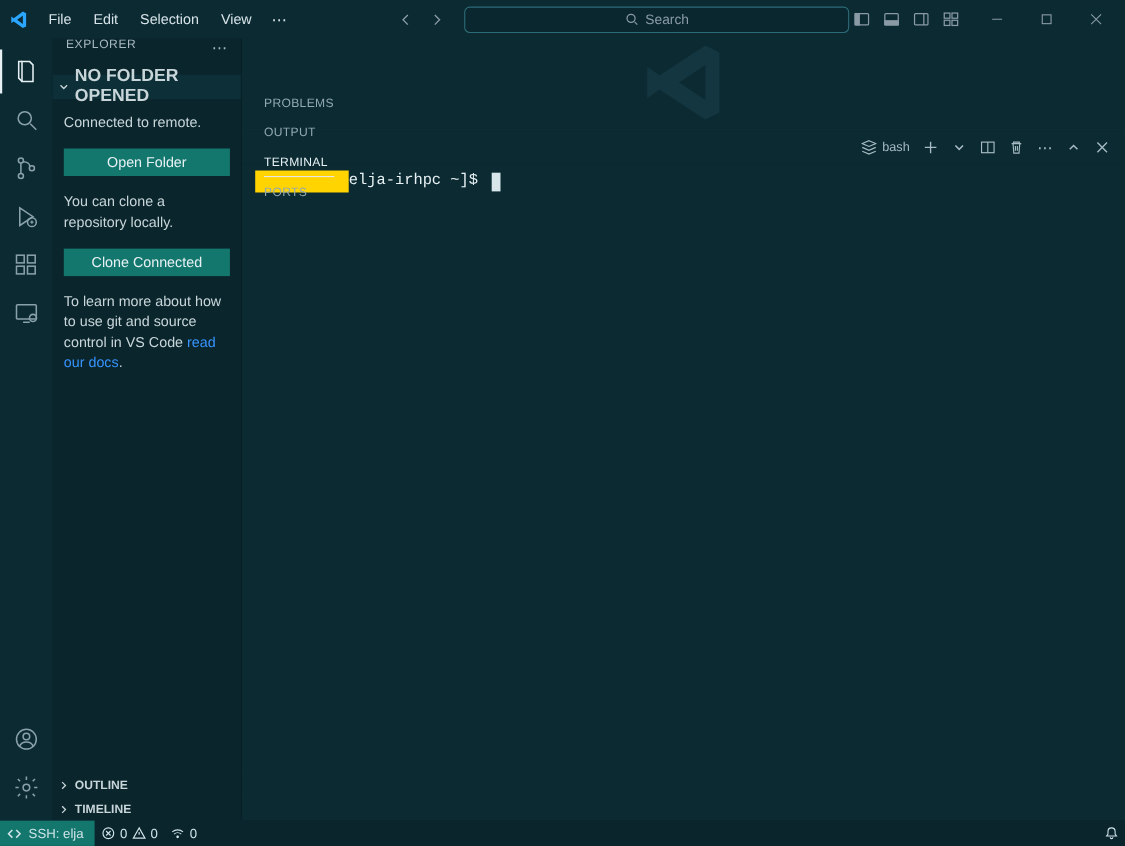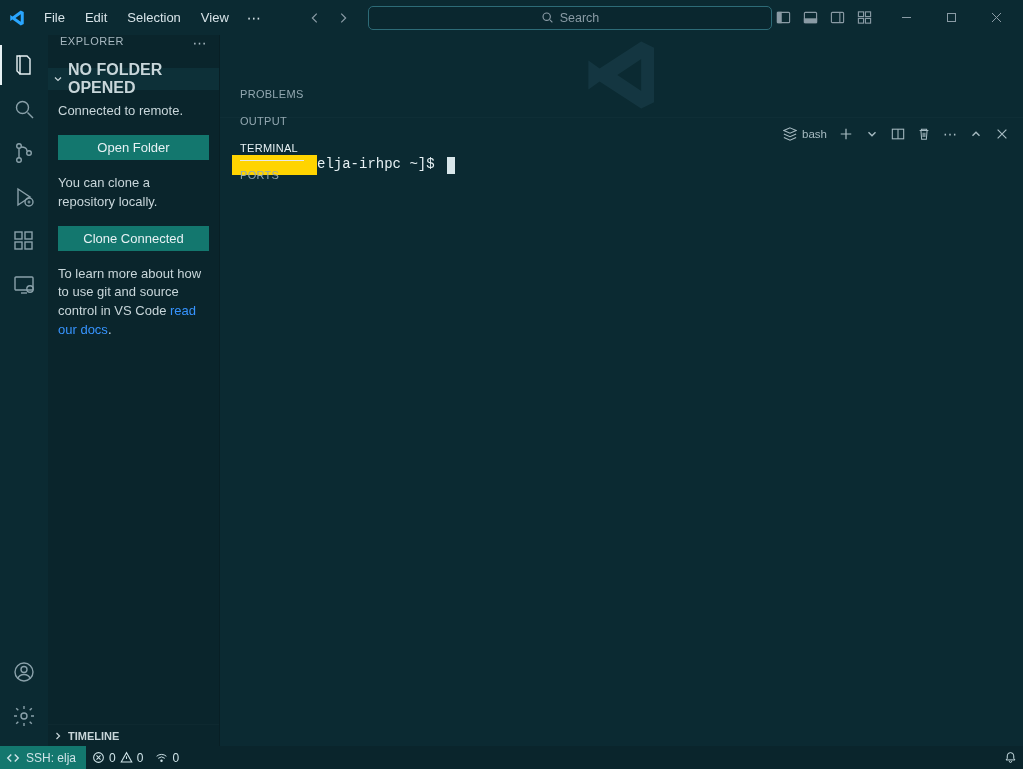--- a/index.html
+++ b/index.html
@@ -41,21 +41,21 @@
     user-select:none;
   }
   .logo { width:18px; height:18px; margin-right:6px; display:flex; align-items:center; justify-content:center;}
   .menu-item { padding:4px 8px; color:var(--text-bright); font-size:13px; cursor:default;}
   .menu-overflow { padding:4px 6px; color:var(--text-bright); font-size:14px;}
   .title-spacer-left { flex:1; }
   .title-spacer-right { flex:1; display:flex; align-items:center; justify-content:flex-end; gap:12px; padding-right:4px;}
   .nav-arrows { display:flex; gap:10px; margin-right:12px;}
   .nav-arrow { color:var(--text-dim); font-size:14px; padding:2px;}
   .search-box {
-    width:404px; height:24px;
+    width:350px; height:24px;
     border:1px solid var(--search-border);
     border-radius:5px;
     display:flex; align-items:center; justify-content:center;
     gap:6px;
     color:var(--text-dim);
     background: rgba(0,0,0,.05);
     font-size:12.5px;
   }
   .layout-icons { display:flex; gap:12px; color:var(--text-dim); align-items:center;}
   .layout-icons svg { width:15px; height:15px; }
@@ -334,20 +334,28 @@
         <span>To learn more about how to use git and source control in VS Code </span><a href="#" class="link">read our docs</a><span>.</span>
       </div>
     </div>
     <div class="side-flex"></div>
     <div class="side-collapsed">
       <span class="chevron">
         <svg width="12" height="12" viewBox="0 0 16 16" stroke="currentColor" fill="none" stroke-width="1.6">
             <path d="M6 4l4 4-4 4"></path>
           </svg>
       </span>
+      <span>OUTLINE</span>
+    </div>
+    <div class="side-collapsed">
+      <span class="chevron">
+        <svg width="12" height="12" viewBox="0 0 16 16" stroke="currentColor" fill="none" stroke-width="1.6">
+            <path d="M6 4l4 4-4 4"></path>
+          </svg>
+      </span>
       <span>TIMELINE</span>
     </div>
   </div>
 
   <div class="main-area">
     <div class="editor-area">
       <div class="watermark">
         <svg viewBox="0 0 100 100">
             <path d="M74 8 L90 16 V84 L74 92 L22 58 L8 68 V32 L22 42 L74 8 Z M74 30 L44 50 L74 70 Z" fill="currentColor"></path>
           </svg>

